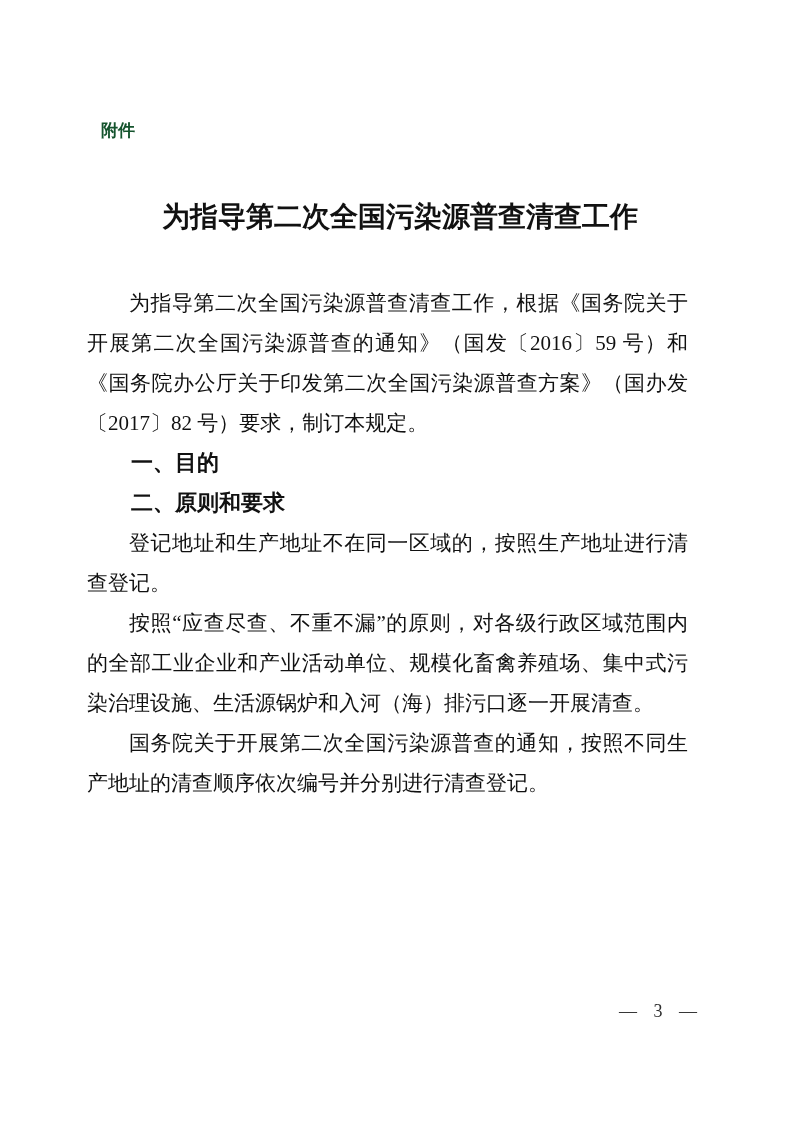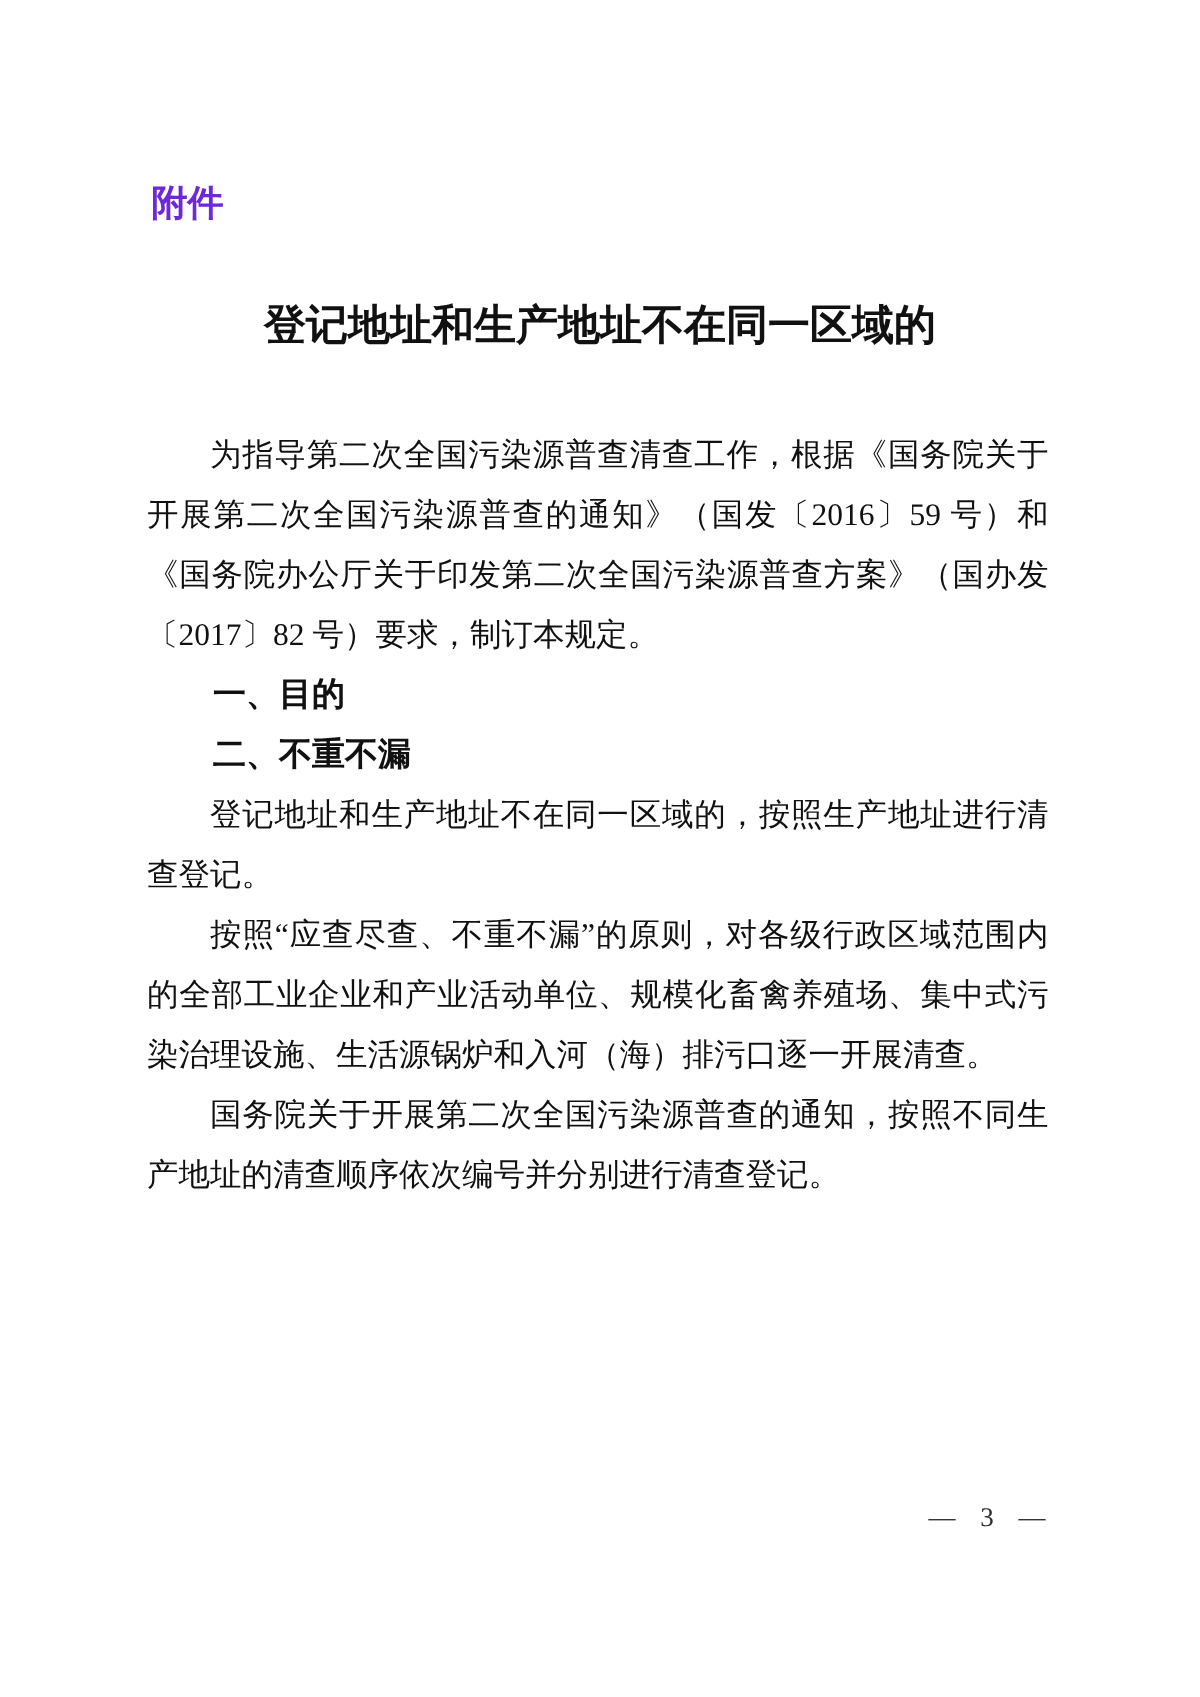--- a/index.html
+++ b/index.html
@@ -12,42 +12,42 @@
     width: 800px;
     height: 1131px;
     background: #ffffff;
     color: #111111;
     overflow: hidden;
   }
   .attachment-label {
     position: absolute;
     left: 101px;
     top: 122px;
-    font-family: Liberation Serif, serif;
+    font-family: Liberation Mono, monospace;
     font-weight: 700;
-    font-size: 24px;
+    font-size: 17px;
     line-height: 1.2;
-    color: #6d28d9;
+    color: #14532d;
   }
   .doc-title {
     position: absolute;
     left: 0;
     top: 199px;
     width: 800px;
     margin: 0;
     text-align: center;
     font-family: "Liberation Sans", "DejaVu Sans", sans-serif;
     font-weight: 700;
     font-size: 28px;
     line-height: 36px;
     color: #111111;
   }
   .doc-body {
     position: absolute;
-    left: 98px;
+    left: 87px;
     top: 283px;
     width: 601px;
     font-family: "Liberation Serif", "DejaVu Serif", serif;
     font-size: 21px;
     line-height: 40px;
     text-align: justify;
     color: #111111;
   }
   .doc-body p {
     margin: 0;
@@ -74,25 +74,25 @@
     color: #2e2e2e;
     white-space: pre;
   }
 </style>
 </head>
 <body>
 
 <div class="page">
   <div class="attachment-label">附件</div>
 
-  <h1 class="doc-title">登记地址和生产地址不在同一区域的</h1>
+  <h1 class="doc-title">为指导第二次全国污染源普查清查工作</h1>
 
   <div class="doc-body">
       <p>为指导第二次全国污染源普查清查工作，根据《国务院关于开展第二次全国污染源普查的通知》（国发〔2016〕59 号）和《国务院办公厅关于印发第二次全国污染源普查方案》（国办发〔2017〕82 号）要求，制订本规定。</p>
       <h3>一、目的</h3>
-      <h3>二、不重不漏</h3>
+      <h3>二、原则和要求</h3>
       <p>登记地址和生产地址不在同一区域的，按照生产地址进行清查登记。</p>
       <p>按照“应查尽查、不重不漏”的原则，对各级行政区域范围内的全部工业企业和产业活动单位、规模化畜禽养殖场、集中式污染治理设施、生活源锅炉和入河（海）排污口逐一开展清查。</p>
       <p>国务院关于开展第二次全国污染源普查的通知，按照不同生产地址的清查顺序依次编号并分别进行清查登记。</p>
     </div>
 
   <div class="page-number">— 3 —</div>
 </div>
 
 </body></html>

